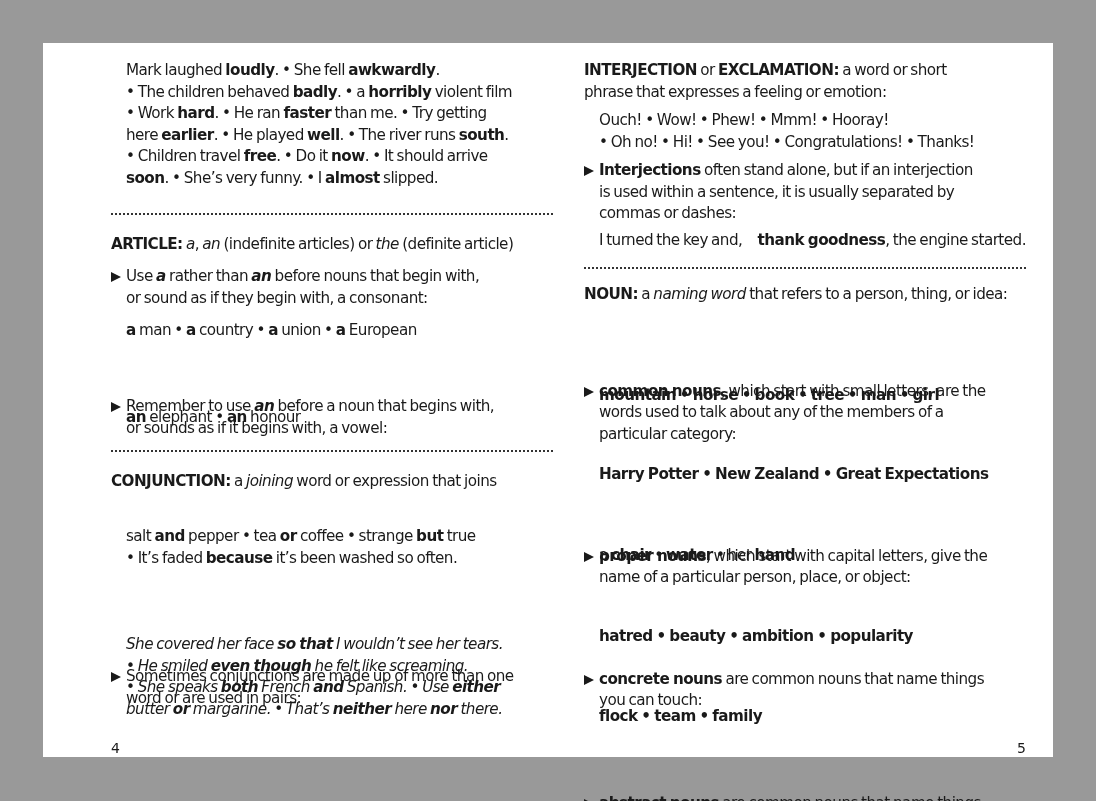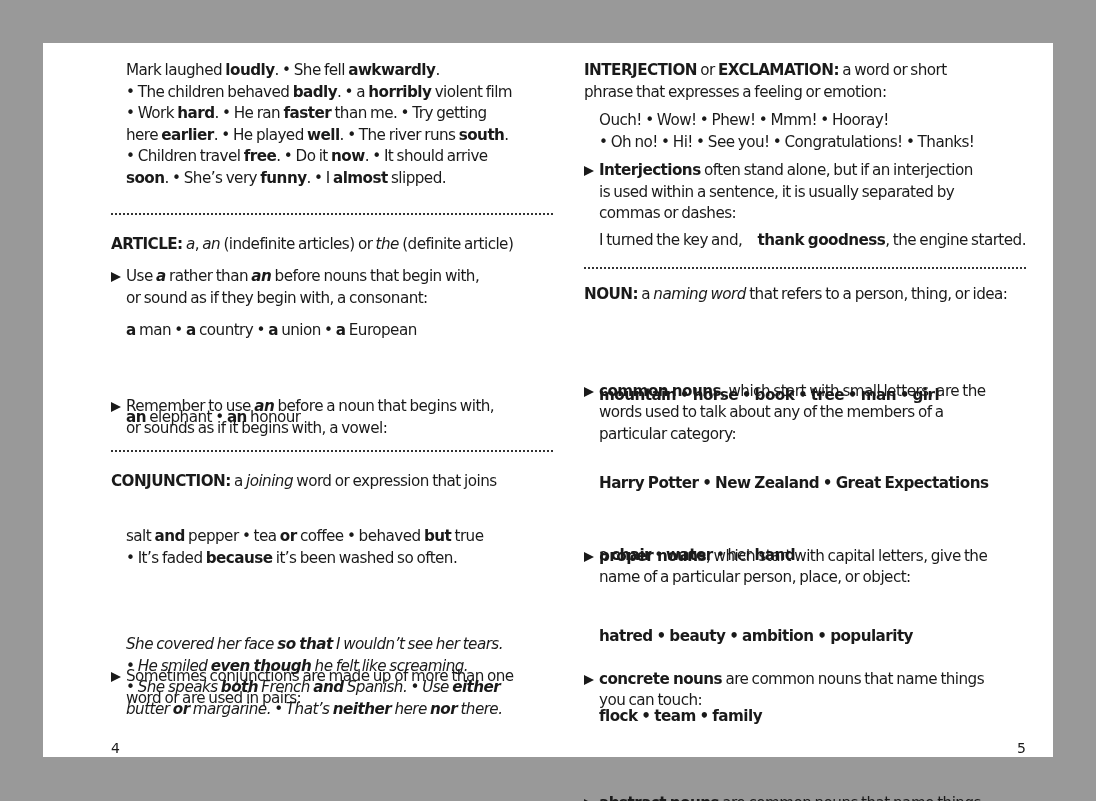--- a/index.html
+++ b/index.html
@@ -67,21 +67,21 @@
 <div class="spread">
 
   <div class="page left">
 
     <div class="block txt indent" style="top:17px;">
         <div><span>Mark laughed </span><span style="font-weight: bold;">loudly</span><span>. • She fell </span><span style="font-weight: bold;">awkwardly</span><span>.</span></div>
         <div><span>• The children behaved </span><span style="font-weight: bold;">badly</span><span>. • a </span><span style="font-weight: bold;">horribly</span><span> violent film</span></div>
         <div><span>• Work </span><span style="font-weight: bold;">hard</span><span>. • He ran </span><span style="font-weight: bold;">faster</span><span> than me. • Try getting</span></div>
         <div><span>here </span><span style="font-weight: bold;">earlier</span><span>. • He played </span><span style="font-weight: bold;">well</span><span>. • The river runs </span><span style="font-weight: bold;">south</span><span>.</span></div>
         <div><span>• Children travel </span><span style="font-weight: bold;">free</span><span>. • Do it </span><span style="font-weight: bold;">now</span><span>. • It should arrive</span></div>
-        <div><span style="font-weight: bold;">soon</span><span>. • She’s very </span><span style="font-weight: bold;">funny</span><span>. • I </span><span style="font-weight: bold;">almost</span><span> slipped.</span></div>
+        <div><span style="font-weight: bold;">soon</span><span>. • She’s very </span><span style="font-weight: normal;">funny</span><span>. • I </span><span style="font-weight: bold;">almost</span><span> slipped.</span></div>
       </div>
 
     <div class="sep" style="top:170px;"></div>
 
     <div class="block txt heading" style="top:191px;"><span style="font-weight: bold;">ARTICLE:</span><span> </span><span style="font-style: italic;">a</span><span>, </span><span style="font-style: italic;">an</span><span> (indefinite articles) or </span><span style="font-style: italic;">the</span><span> (definite article)</span></div>
 
     <div class="block txt bullet-row" style="top:223px;">
       <span class="arrow"></span>
       <div>
           <div><span>Use </span><span style="font-weight: bold; font-style: italic;">a</span><span> rather than </span><span style="font-weight: bold; font-style: italic;">an</span><span> before nouns that begin with,</span></div>
@@ -101,21 +101,21 @@
 
     <div class="block txt indent" style="top:364px;"><span style="font-weight: bold;">an</span><span> elephant • </span><span style="font-weight: bold;">an</span><span> honour</span></div>
 
     <div class="sep" style="top:407px;"></div>
 
     <div class="block txt heading" style="top:428px;">
         <div><span style="font-weight: bold;">CONJUNCTION:</span><span> a </span><span style="font-style: italic;">joining</span><span> word or expression that joins</span></div>
       </div>
 
     <div class="block txt indent" style="top:483px;">
-        <div><span>salt </span><span style="font-weight: bold;">and</span><span> pepper • tea </span><span style="font-weight: bold;">or</span><span> coffee • behaved </span><span style="font-weight: bold;">but</span><span> true</span></div>
+        <div><span>salt </span><span style="font-weight: bold;">and</span><span> pepper • tea </span><span style="font-weight: bold;">or</span><span> coffee • strange </span><span style="font-weight: bold;">but</span><span> true</span></div>
         <div><span>• It’s faded </span><span style="font-weight: bold;">because</span><span> it’s been washed so often.</span></div>
       </div>
 
     <div class="block txt bullet-row" style="top:537px;">
       <span class="arrow"></span>
       <div>
           <div><span>Sometimes conjunctions are made up of more than one</span></div>
           <div><span>word or are used in pairs:</span></div>
         </div>
     </div>
@@ -169,21 +169,21 @@
         </div>
       </div>
       <div class="block txt indent" style="top: 342px;"><span style="font-weight: bold;">mountain • horse • book • tree • man • girl</span></div>
       <div class="block txt bullet-row" style="top: 373px;">
         <span class="arrow"></span>
         <div>
           <div><span style="font-weight: bold;">proper nouns</span><span>, which start with capital letters, give the</span></div>
           <div><span>name of a particular person, place, or object:</span></div>
         </div>
       </div>
-      <div class="block txt indent" style="top: 430px;"><span style="font-weight: bold;">Harry Potter • New Zealand • Great Expectations</span></div>
+      <div class="block txt indent" style="top: 421px;"><span style="font-weight: bold;">Harry Potter • New Zealand • Great Expectations</span></div>
       <div class="block txt bullet-row" style="top: 453px;">
         <span class="arrow"></span>
         <div>
           <div><span style="font-weight: bold;">concrete nouns</span><span> are common nouns that name things</span></div>
           <div><span>you can touch:</span></div>
         </div>
       </div>
       <div class="block txt indent" style="top: 502px;"><span>a </span><span style="font-weight: bold;">chair</span><span> • </span><span style="font-weight: bold;">water</span><span> • her </span><span style="font-weight: bold;">hand</span></div>
       <div class="block txt bullet-row" style="top: 534px;">
         <span class="arrow"></span>

